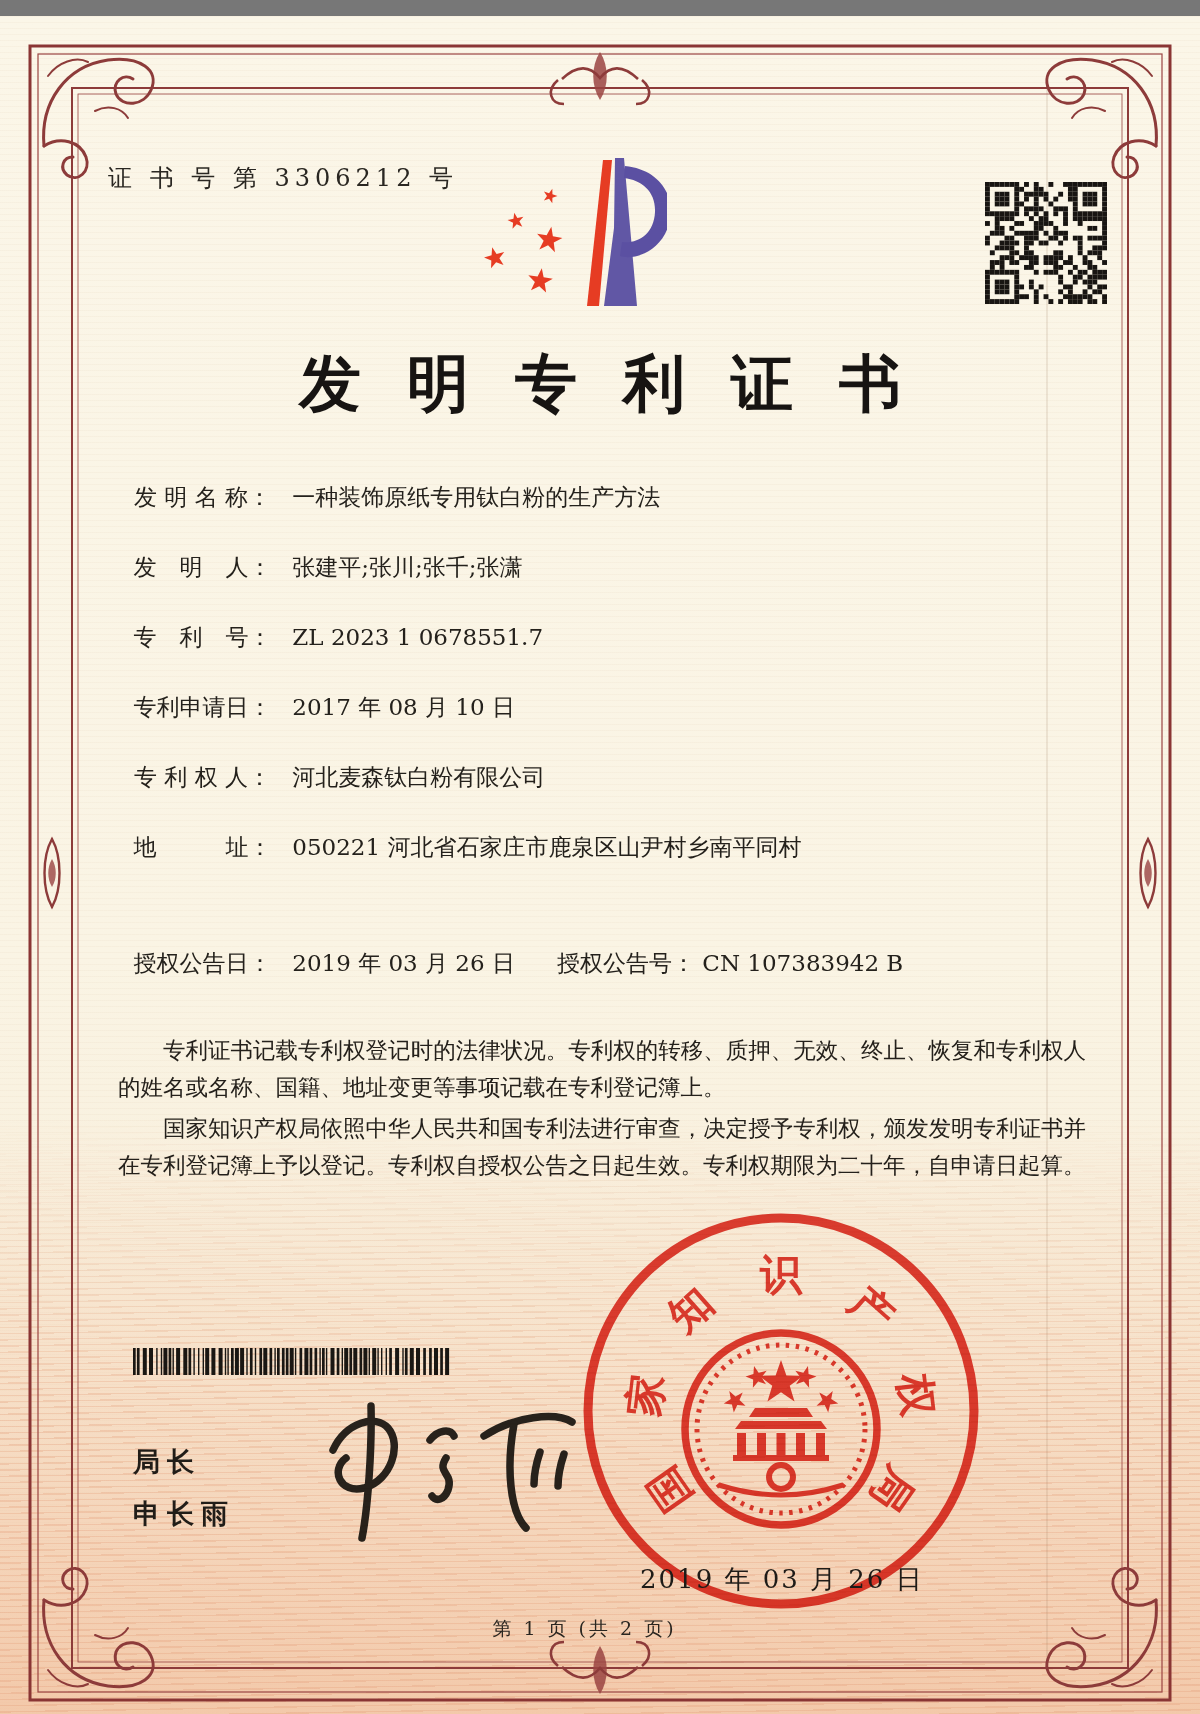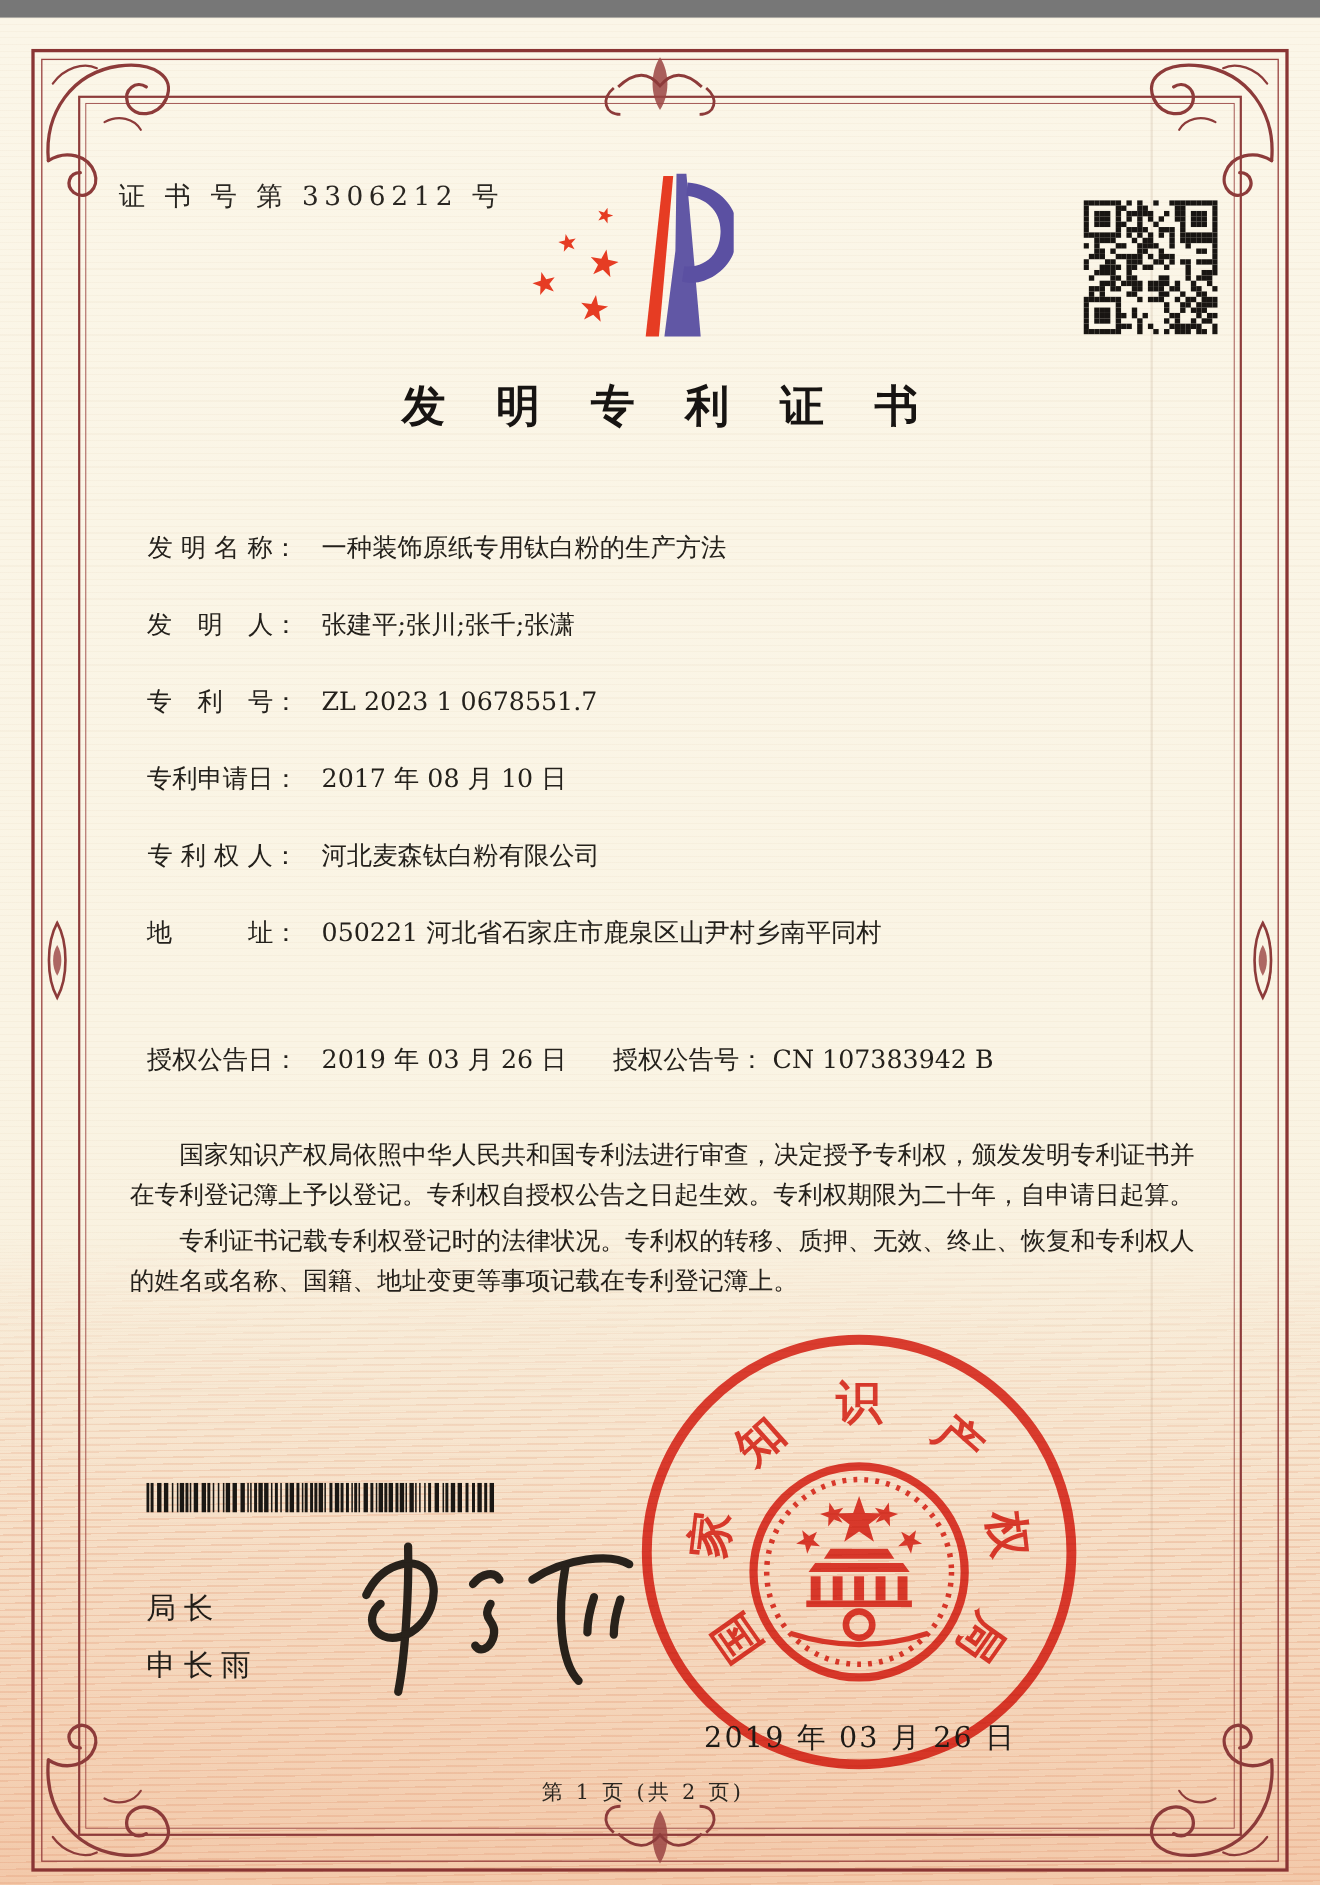--- a/index.html
+++ b/index.html
@@ -33,42 +33,42 @@
 
   .cert-no{
     position:absolute; left:108px; top:146px; z-index:2;
     font-size:24px; letter-spacing:5px; color:#2a2722;
   }
   .logo{ position:absolute; left:452px; top:132px; width:215px; height:165px; z-index:2; }
   .qr{ position:absolute; left:985px; top:166px; width:122px; height:122px; z-index:2; }
 
   .title{
     position:absolute; left:0; width:1200px; top:326px; z-index:2;
-    text-align:center; font-size:40px; font-weight:600; letter-spacing:46px;
+    text-align:center; font-size:62px; font-weight:600; letter-spacing:46px;
     text-indent:46px; color:#171412;
   }
 
   .fields{ position:absolute; left:120px; top:0; width:970px; z-index:2; font-size:23px; }
   .frow{ position:absolute; left:0; white-space:nowrap; }
   .frow .lab{ display:inline-block; min-width:165px; color:#24211c;text-align:center; }
   .frow .val{ color:#24211c; }
   .fr0{ top:466px; } .fr1{ top:536px; } .fr2{ top:606px; }
   .fr3{ top:676px; } .fr4{ top:746px; } .fr5{ top:816px; } .fr6{ top:932px; }
   .grant2{ position:absolute; left:437px; top:0; white-space:nowrap; }
   .grant2 .lab{ min-width:0; }
 
   .body-text{
     position:absolute; left:118px; top:1016px; width:968px; z-index:2;
     font-size:22.5px; line-height:37px; text-align:justify; color:#24201b;
   }
   .body-text p{ margin:0 0 4px 0; text-indent:2em; }
 
   .barcode{ position:absolute; left:133px; top:1332px; width:320px; height:27px; z-index:2; }
 
-  .director{ position:absolute; left:133px; top:1428px; z-index:2; font-size:27px; letter-spacing:7px; color:#211d18;}
+  .director{ position:absolute; left:133px; top:1428px; z-index:2; font-size:27px; letter-spacing:7px; color:#211d18;font-weight:bold;}
   .director .name{ display:block; margin-top:16px; }
 
   .signature{ position:absolute; left:288px; top:1372px; width:300px; height:170px; z-index:3; }
 
   .seal{ position:absolute; left:575px; top:1185px; width:412px; height:420px; z-index:2; opacity:.93; mix-blend-mode:multiply; }
   .seal-date{
     position:absolute; left:640px; top:1546px; width:280px; z-index:3;
     text-align:center; font-size:26px; letter-spacing:2px; color:#1e1b17; white-space:nowrap;
   }
 
@@ -497,22 +497,22 @@
       <span class="lab">授权公告日：</span>
       <span class="val">2019 年 03 月 26 日</span>
       <span class="grant2">
         <span class="lab">授权公告号：</span>
         <span class="val">CN 107383942 B</span>
       </span>
     </div>
   </div>
 
   <div class="body-text">
+    <p>专利证书记载专利权登记时的法律状况。专利权的转移、质押、无效、终止、恢复和专利权人的姓名或名称、国籍、地址变更等事项记载在专利登记簿上。</p>
     <p>国家知识产权局依照中华人民共和国专利法进行审查，决定授予专利权，颁发发明专利证书并在专利登记簿上予以登记。专利权自授权公告之日起生效。专利权期限为二十年，自申请日起算。</p>
-    <p>专利证书记载专利权登记时的法律状况。专利权的转移、质押、无效、终止、恢复和专利权人的姓名或名称、国籍、地址变更等事项记载在专利登记簿上。</p>
   </div>
 
   <svg class="barcode" id="barcode" viewBox="0 0 320 27" preserveAspectRatio="none" xmlns="http://www.w3.org/2000/svg">
       <rect x="0" y="0" width="2.7" height="27" fill="#1a1713"></rect>
       <rect x="3.9000000000000004" y="0" width="2.7" height="27" fill="#1a1713"></rect>
       <rect x="9.8" y="0" width="4" height="27" fill="#1a1713"></rect>
       <rect x="16" y="0" width="4" height="27" fill="#1a1713"></rect>
       <rect x="23.2" y="0" width="1.4" height="27" fill="#1a1713"></rect>
       <rect x="27.799999999999997" y="0" width="1.4" height="27" fill="#1a1713"></rect>
       <rect x="30.4" y="0" width="4" height="27" fill="#1a1713"></rect>

